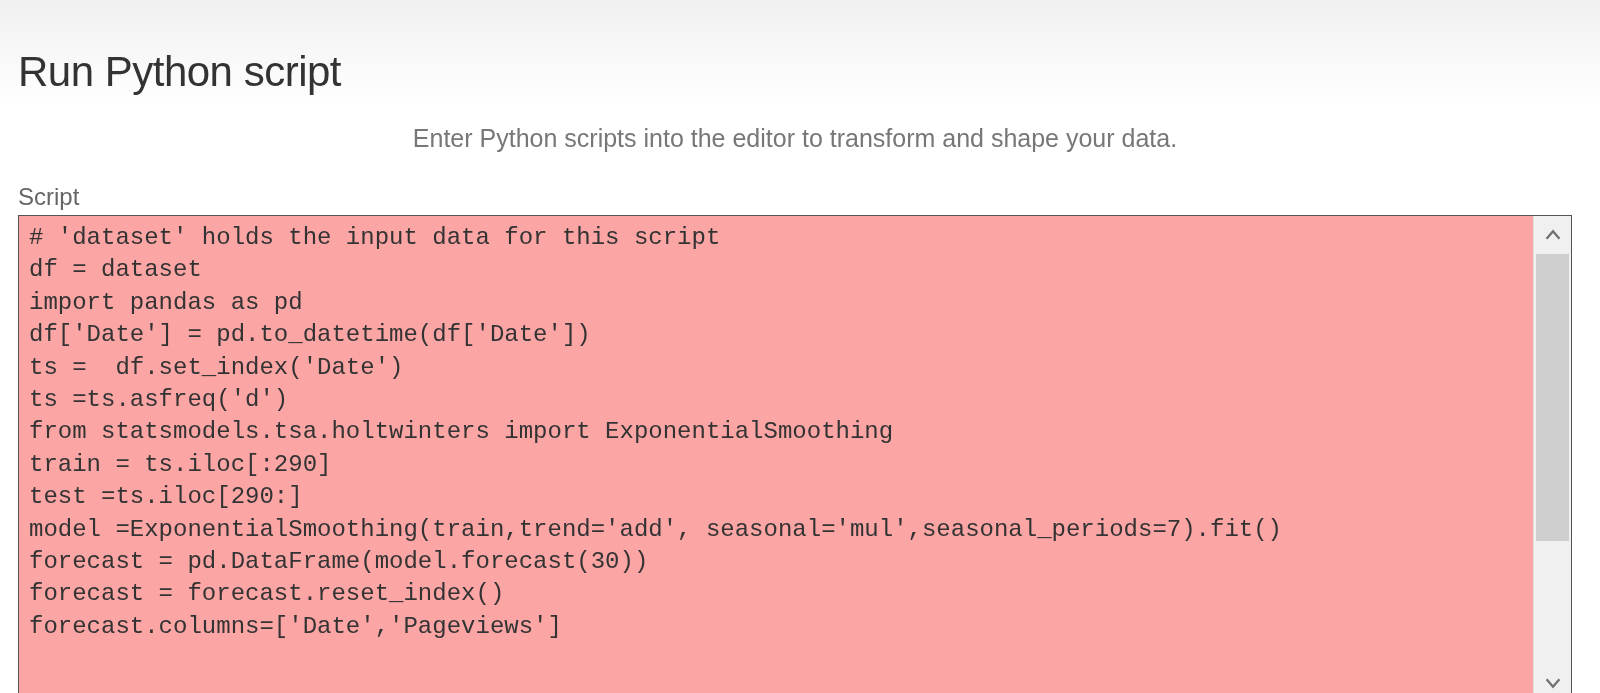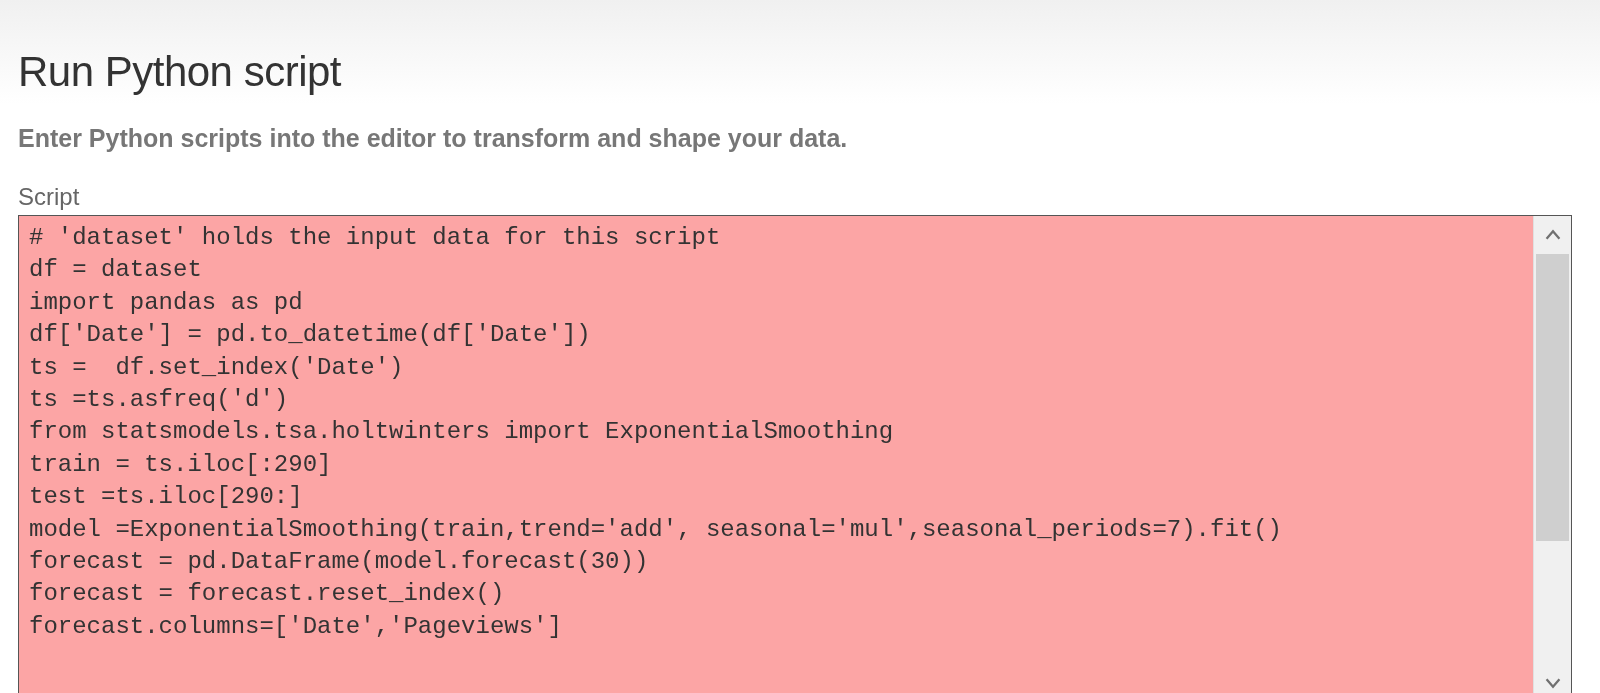--- a/index.html
+++ b/index.html
@@ -20,23 +20,24 @@
     }
     .dialog-title {
       font-size: 42px;
       font-weight: 400;
       color: #333333;
       margin-bottom: 28px;
       letter-spacing: -0.5px;
     }
     .dialog-subtitle {
       font-size: 25px;
-      font-weight: 700;
+      font-weight: 400;
       color: #777777;
       margin-bottom: 30px;
+      text-align: center;
     }
     .script-label {
       font-size: 24px;
       font-weight: 400;
       color: #666666;
       margin-bottom: 4px;
     }
     .editor-wrapper {
       display: flex;
       border: 1px solid #555555;

